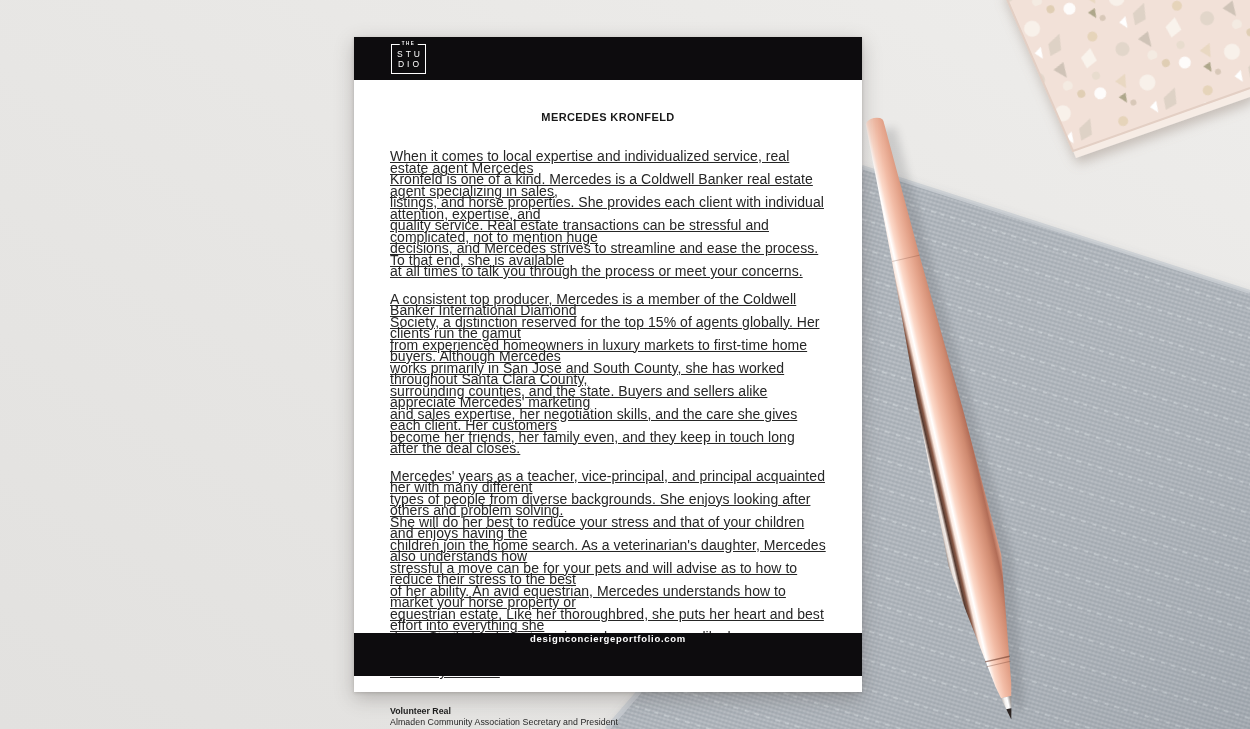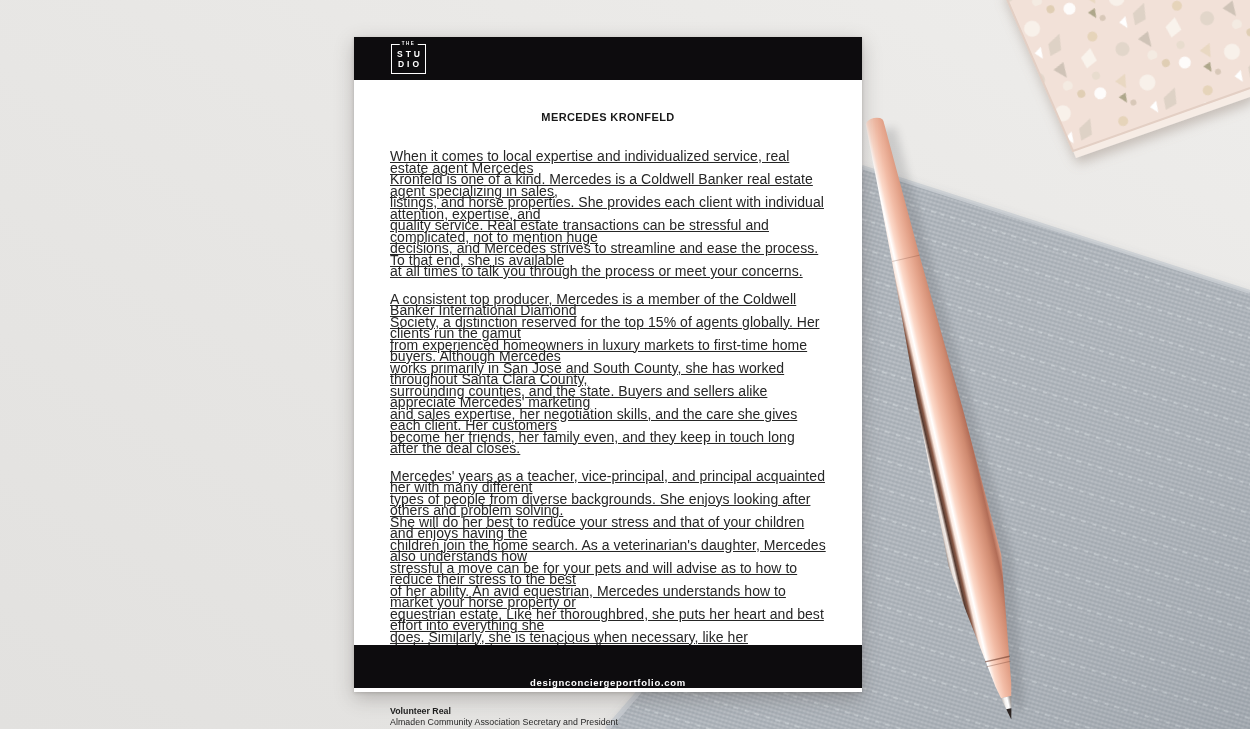--- a/index.html
+++ b/index.html
@@ -8,26 +8,26 @@
   .bg-svg{position:absolute;left:0;top:0;z-index:0;display:block;}
 
   
   .paper{
     position:absolute;left:354px;top:37px;width:508px;height:655px;
     background:#ffffff;z-index:2;
     box-shadow:0 6px 18px rgba(80,75,70,.32),0 1px 3px rgba(80,75,70,.22);
   }
   .bar{position:absolute;left:0;width:100%;height:43px;background:#0d0c0e;}
   .bar.top{top:0;display:flex;align-items:center;padding-left:37px;box-sizing:border-box;}
-  .bar.bottom{bottom:4px;display:flex;align-items:flex-end;justify-content:center;}
+  .bar.bottom{bottom:16px;display:flex;align-items:flex-start;justify-content:center;}
 
   
   .logo{position:relative;width:33px;height:28px;border:1.5px solid #ffffff;
         display:flex;flex-direction:column;align-items:center;justify-content:center;}
-  .logo-line{color:#fff;font-weight:700;font-size:8.5px;line-height:10px;
+  .logo-line{color:#fff;font-weight:400;font-size:8.5px;line-height:10px;
              letter-spacing:3px;padding-left:3px;white-space:nowrap;}
   .logo-the{position:absolute;top:-3.5px;left:50%;transform:translateX(-50%);
             background:#0d0c0e;color:#fff;font-size:4.5px;line-height:6px;
             letter-spacing:1.5px;padding:0 2.5px;font-weight:700;white-space:nowrap;}
 
   
   .content{position:absolute;top:43px;left:0;right:0;color:#262626;}
   .title{margin:31px 36px 0;text-align:center;font-size:11px;font-weight:700;
          letter-spacing:.4px;color:#191919;line-height:12px;}
   .para{margin:28px 36px 0;font-size:14px;line-height:11.5px;white-space:pre-line;

